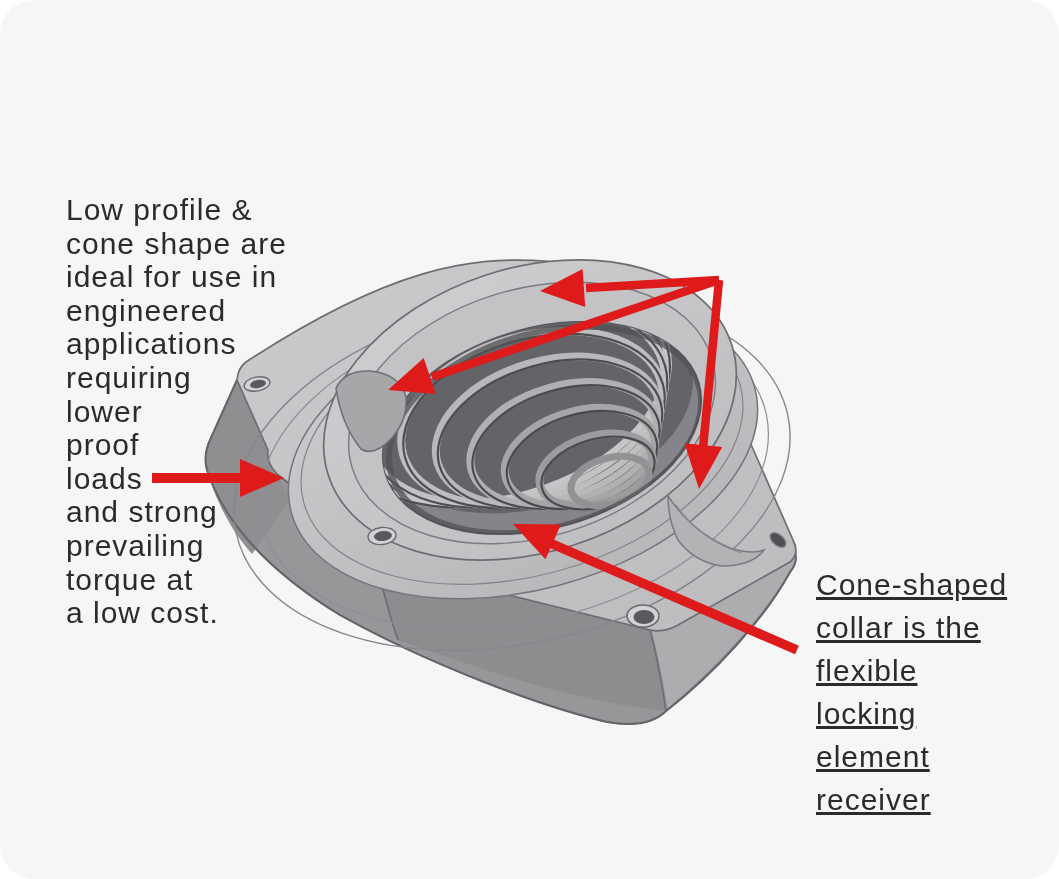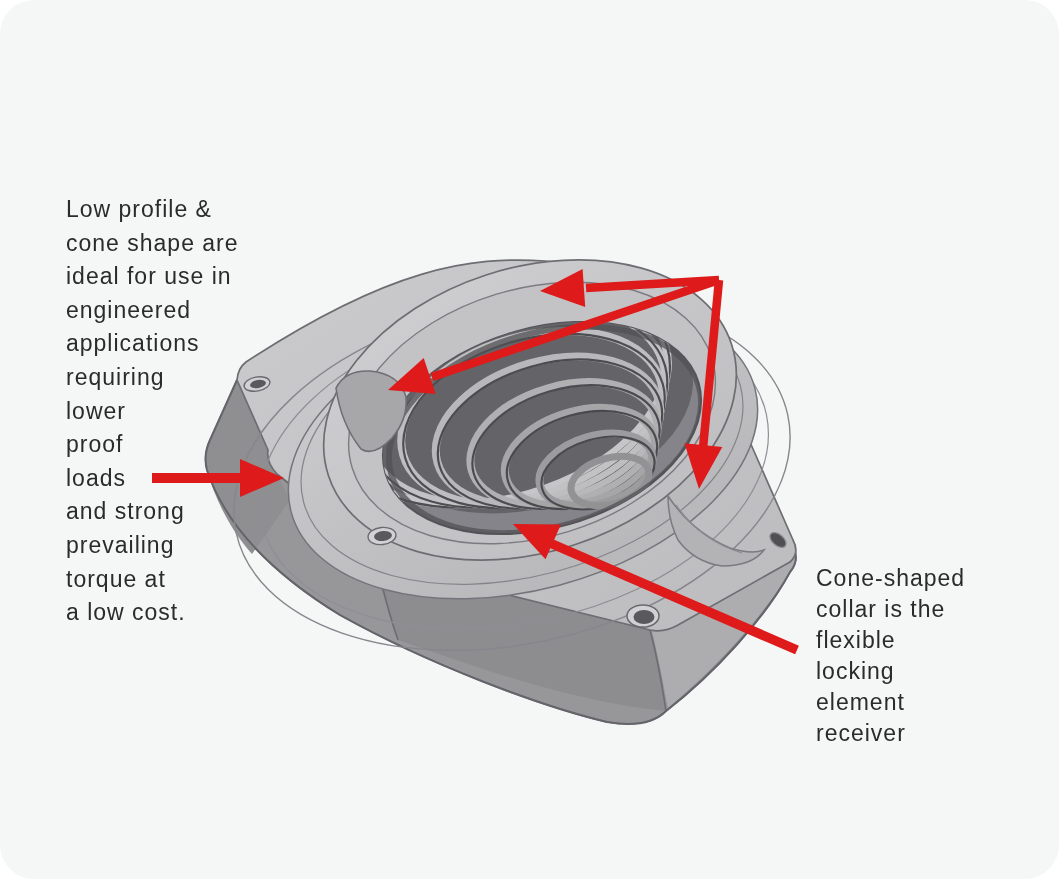--- a/index.html
+++ b/index.html
@@ -9,27 +9,27 @@
     background:#f5f6f6;
     border-radius:34px;
     overflow:hidden;
     font-family:"Liberation Sans","DejaVu Sans",sans-serif;
   }
   .nut-svg{position:absolute;left:0;top:0;width:1059px;height:879px;display:block;}
   .note{
     position:absolute;
     white-space:pre-line;
     color:#2b2b2b;
-    font-size:23px;
+    font-size:30px;
     letter-spacing:1px;
     font-weight:400;
   }
   .note-left{left:66px;top:193px;line-height:33.6px;}
   .note-top-right{left:737px;top:192px;line-height:31.8px;}
-  .note-bottom-right{left:816px;top:563px;line-height:31px;}
+  .note-bottom-right{left:816px;top:563px;line-height:43px;text-decoration:underline;}
 </style>
 </head>
 <body>
 
 <div class="frame">
 
   <svg class="nut-svg" viewBox="0 0 1059 879" aria-hidden="true">
     <defs>
       <linearGradient id="topFaceGrad" x1="0" y1="0" x2="1" y2="1">
         <stop offset="0" stop-color="#cbcbcd"></stop>

